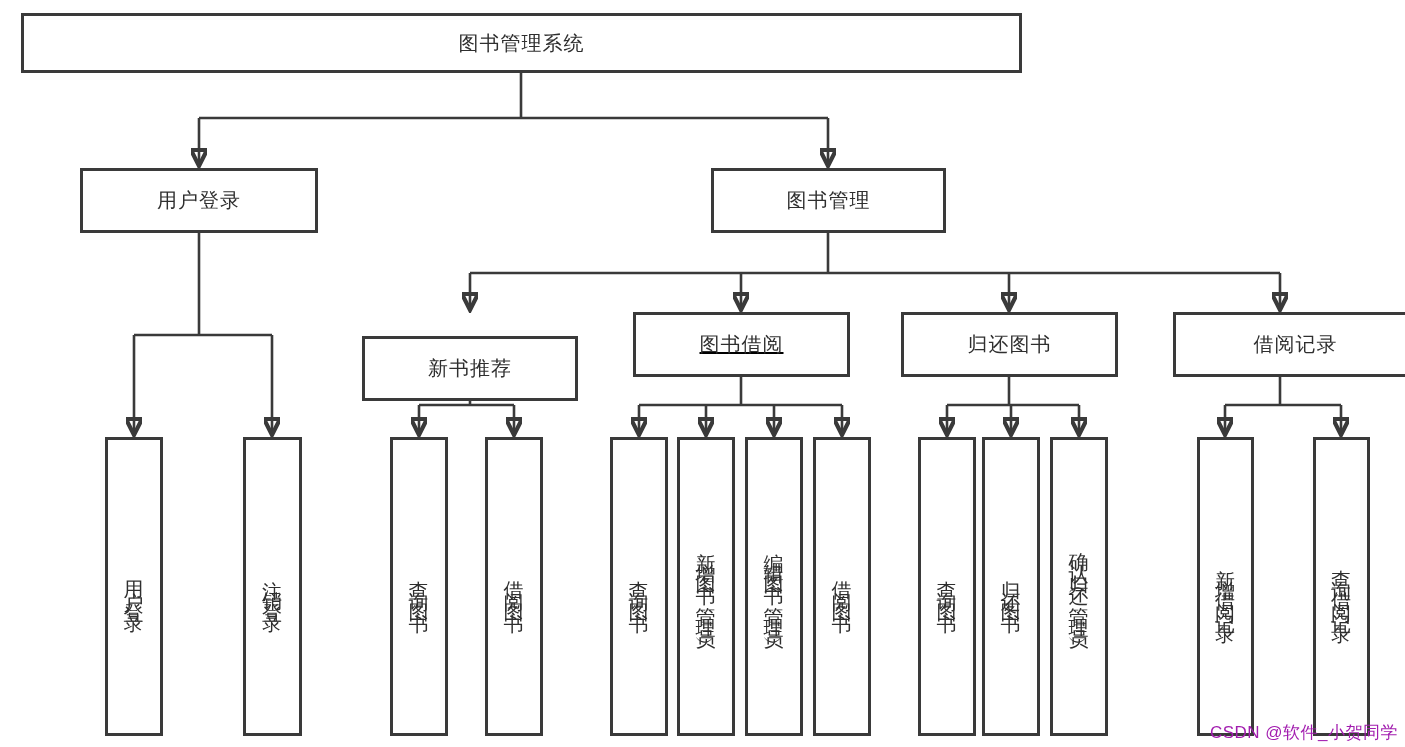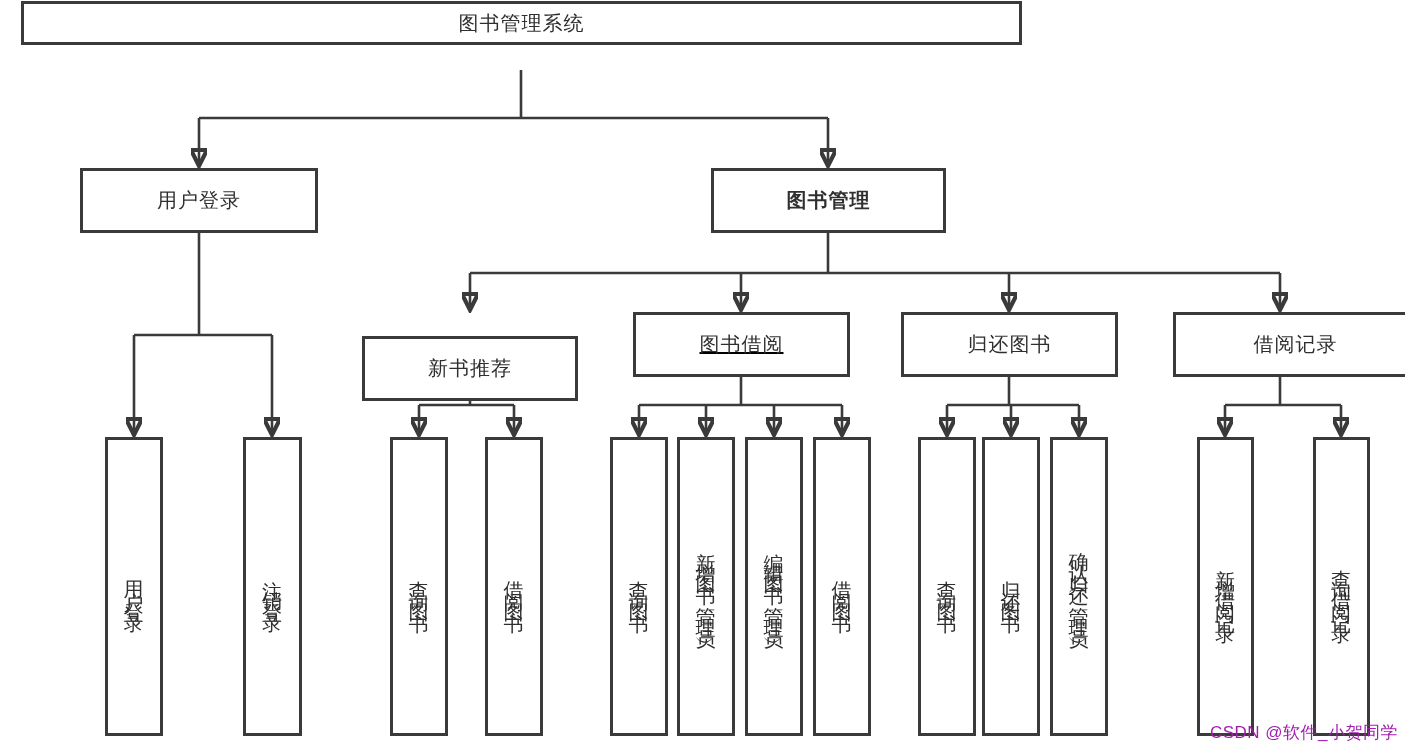--- a/index.html
+++ b/index.html
@@ -111,28 +111,28 @@
     <path d="M947 405 V435" marker-end="url(#arrow)"></path>
     <path d="M1011 405 V435" marker-end="url(#arrow)"></path>
     <path d="M1079 405 V435" marker-end="url(#arrow)"></path>
 
     <path d="M1280 377 V405"></path>
     <path d="M1225 405 H1341"></path>
     <path d="M1225 405 V435" marker-end="url(#arrow)"></path>
     <path d="M1341 405 V435" marker-end="url(#arrow)"></path>
   </svg>
 
-  <div class="node" style="left:21px; top:1px; width:1001px; height:44px;">
+  <div class="node" style="left:21px; top:13px; width:1001px; height:60px;">
     <span class="hlabel">图书管理系统</span>
   </div>
 
   <div class="node" style="left:80px; top:168px; width:238px; height:65px;">
     <span class="hlabel">用户登录</span>
   </div>
-  <div class="node" style="left:711px; top:168px; width:235px; height:65px;font-weight:bold;">
+  <div class="node" style="left:711px; top:168px; width:235px; height:65px;">
     <span class="hlabel">图书管理</span>
   </div>
 
   <div class="node" style="left:362px; top:312px; width:216px; height:65px;margin-top:24px;">
     <span class="hlabel">新书推荐</span>
   </div>
   <div class="node" style="left:633px; top:312px; width:217px; height:65px;text-decoration:underline;">
     <span class="hlabel">图书借阅</span>
   </div>
   <div class="node" style="left:901px; top:312px; width:217px; height:65px;">

